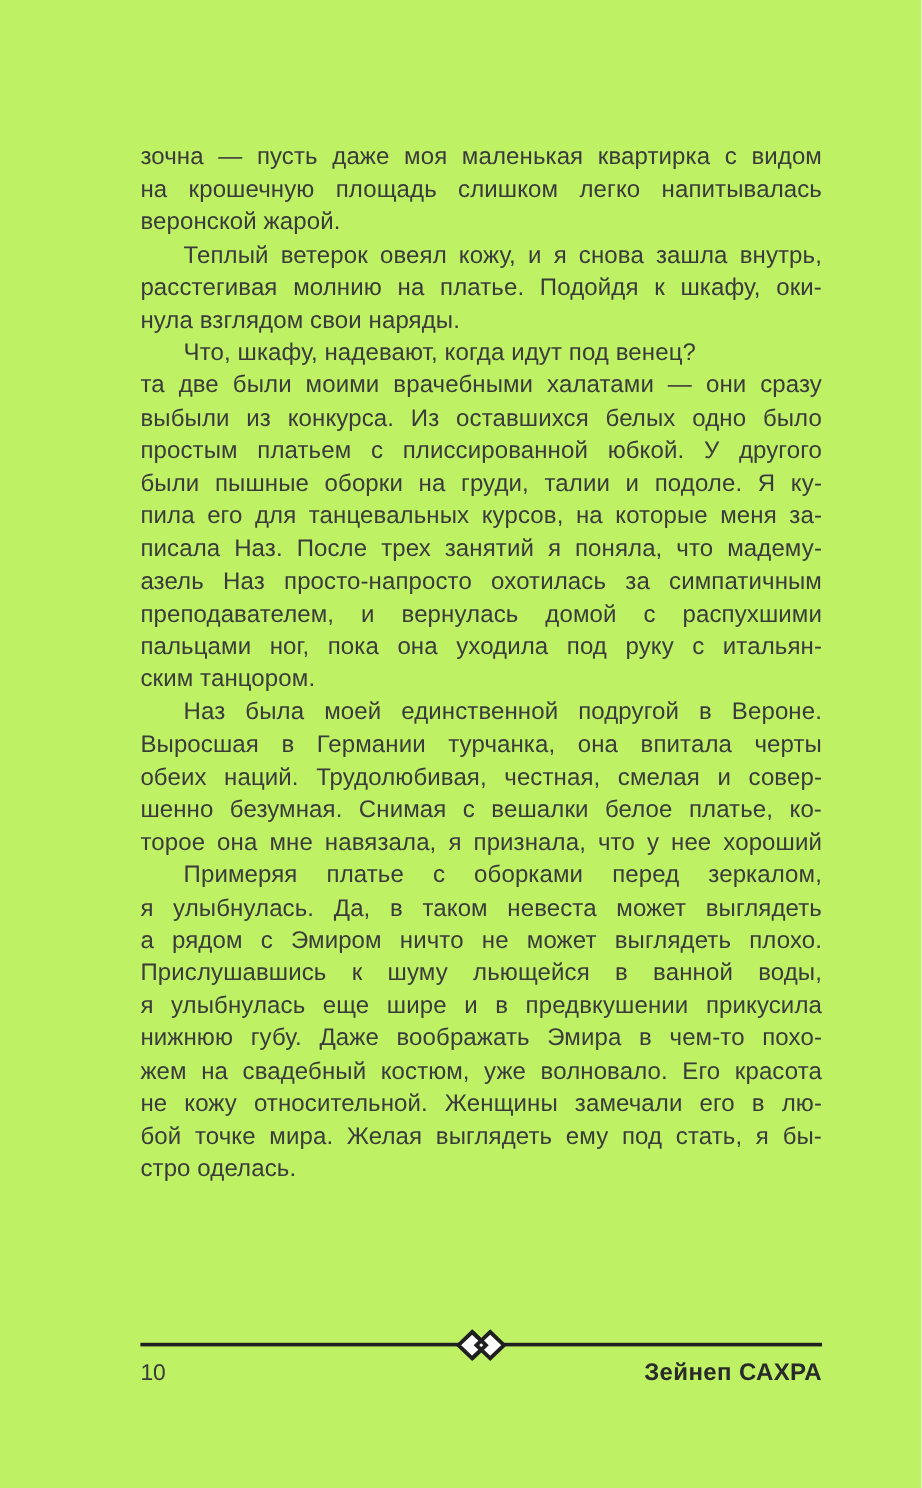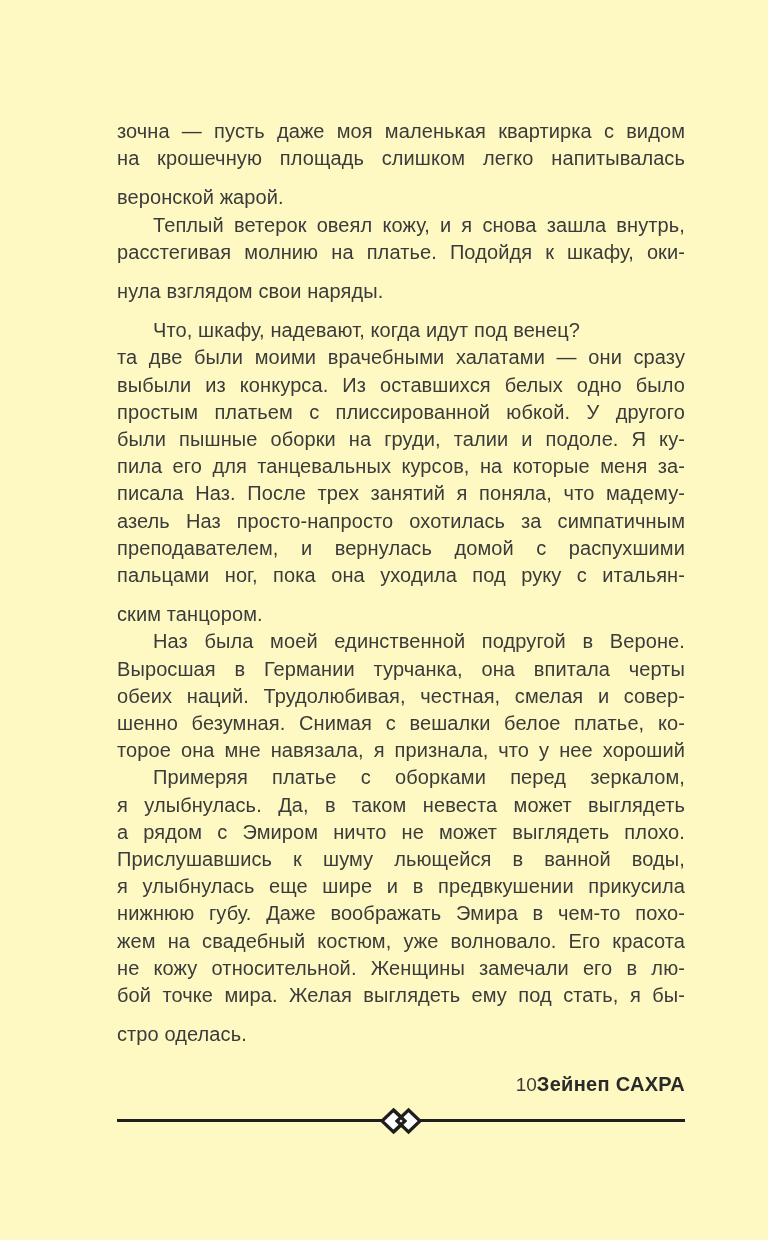--- a/index.html
+++ b/index.html
@@ -4,21 +4,21 @@
 <style>
   html, body {
     margin: 0;
     padding: 0;
     background: #ffffff;
   }
   .page {
     position: relative;
     width: 768px;
     height: 1240px;
-    background: #fef9c3;
+    background: #bef264;
     overflow: hidden;
     font-family: "Liberation Sans", sans-serif;
   }
   .text-block {
     position: absolute;
     left: 117px;
     top: 118px;
     width: 568px;
     color: #3b3b3b;
     font-size: 20px;
@@ -27,21 +27,20 @@
   }
   .para { margin: 0; padding: 0; }
   .line {
     text-align: justify;
     text-align-last: justify;
     white-space: normal;
   }
   .line.last {
     text-align: left;
     text-align-last: left;
-    margin-top: 12px;
   }
   .line.ind {
     text-indent: 36px;
   }
   .divider {
     position: absolute;
     left: 117px;
     top: 1119px;
     width: 568px;
     height: 3px;
@@ -50,24 +49,24 @@
   .ornament {
     position: absolute;
     left: 377px;
     top: 1106px;
     width: 48px;
     height: 30px;
   }
   .footer-row {
     position: absolute;
     left: 117px;
-    top: 1073px;
+    top: 1133px;
     width: 568px;
     display: flex;
-    justify-content: flex-end;
+    justify-content: space-between;
     align-items: baseline;
   }
   .page-number {
     font-size: 19px;
     color: #3b3b3b;
   }
   .author {
     font-size: 20px;
     font-weight: 700;
     color: #2a2a2a;

